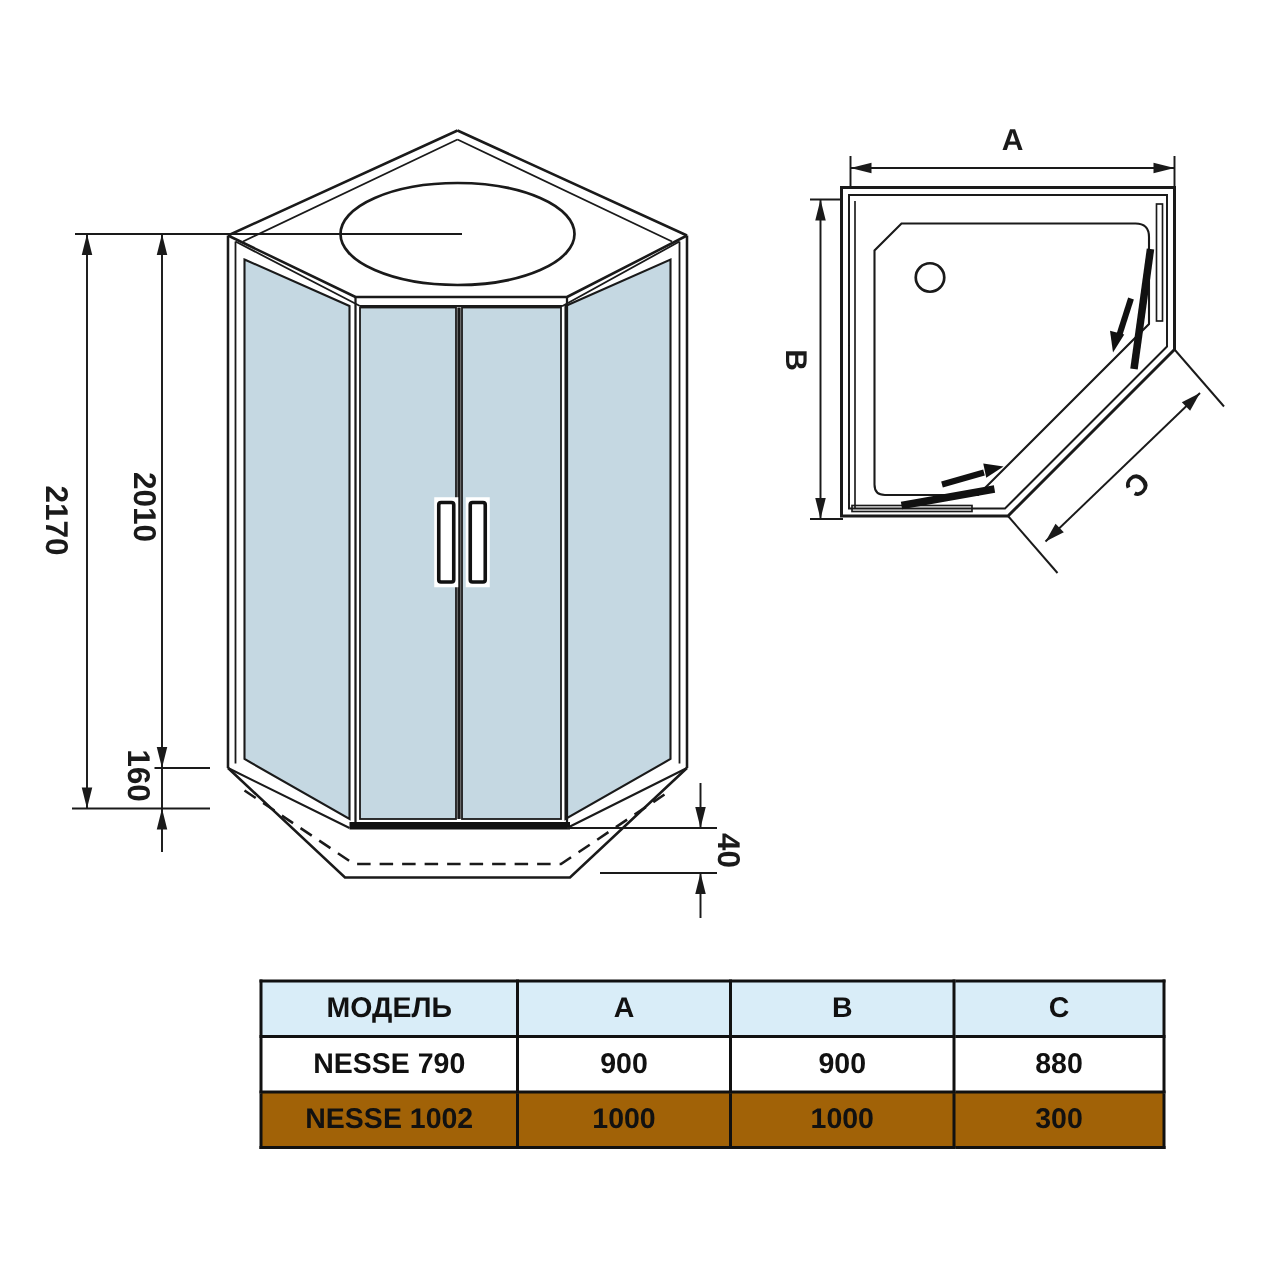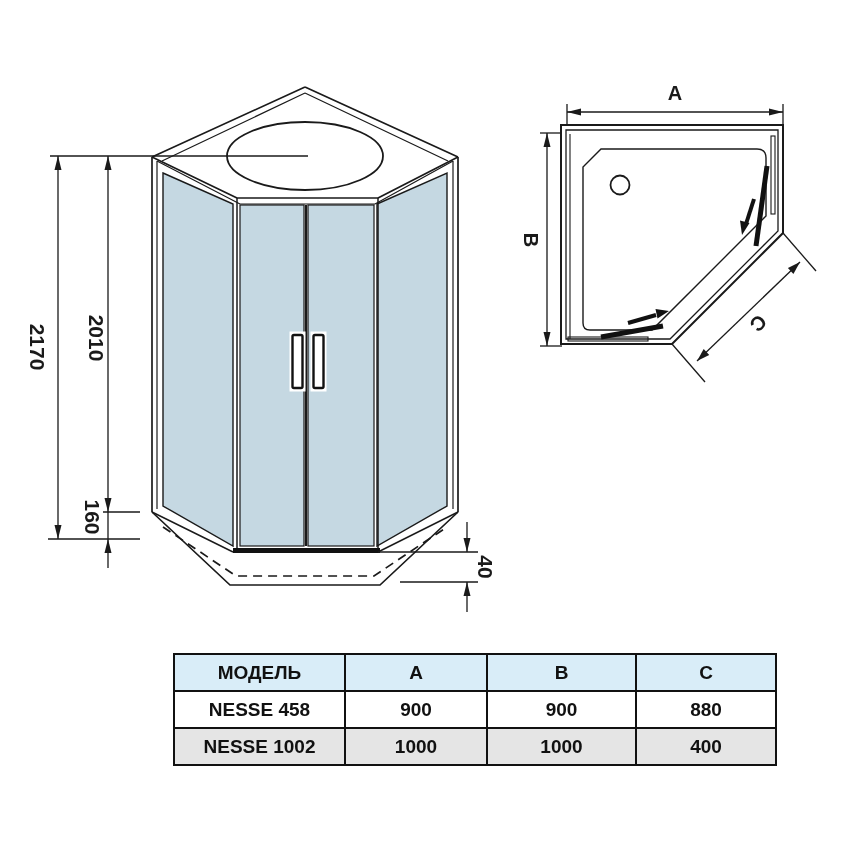--- a/index.html
+++ b/index.html
@@ -8,21 +8,21 @@
   #drawing{position:absolute;left:0;top:0;}
   .dim-label{font-family:"Liberation Sans",sans-serif;font-weight:bold;font-size:21px;fill:#1a1a1a;}
   .axis-label{font-family:"Liberation Sans",sans-serif;font-weight:bold;font-size:20px;fill:#1a1a1a;}
   #spec-table{position:absolute;left:173px;top:653px;width:602px;border-collapse:collapse;
               table-layout:fixed;}
   #spec-table td{border:2px solid #111;text-align:center;vertical-align:middle;
                  font-family:"Liberation Sans",sans-serif;font-weight:bold;font-size:19px;color:#111;
                  padding:0;}
   #spec-table tr{height:37px;margin-top:32px;}
   .hdr-row td{background:#d9edf8;font-size:20px;}
-  .alt-row td{background:#e5e5e5;}
+  .alt-row td{background:#a16207;}
 </style>
 </head>
 <body>
 
 <div id="stage">
 
   <svg id="drawing" width="850" height="640" viewBox="0 0 850 640">
 
     <g stroke="#1a1a1a" fill="none">
 
@@ -147,27 +147,27 @@
         <col style="width:140px">
       </colgroup>
     <tbody>
         <tr class="hdr-row">
       <td>МОДЕЛЬ</td>
       <td>A</td>
       <td>B</td>
       <td>C</td>
     </tr>
     <tr>
-      <td>NESSE 458</td>
+      <td>NESSE 790</td>
       <td>900</td>
       <td>900</td>
       <td>880</td>
     </tr>
     <tr class="alt-row">
       <td>NESSE 1002</td>
       <td>1000</td>
       <td>1000</td>
-      <td>400</td>
+      <td>300</td>
     </tr>
   </tbody>
     </table>
 
 </div>
 
 </body></html>

